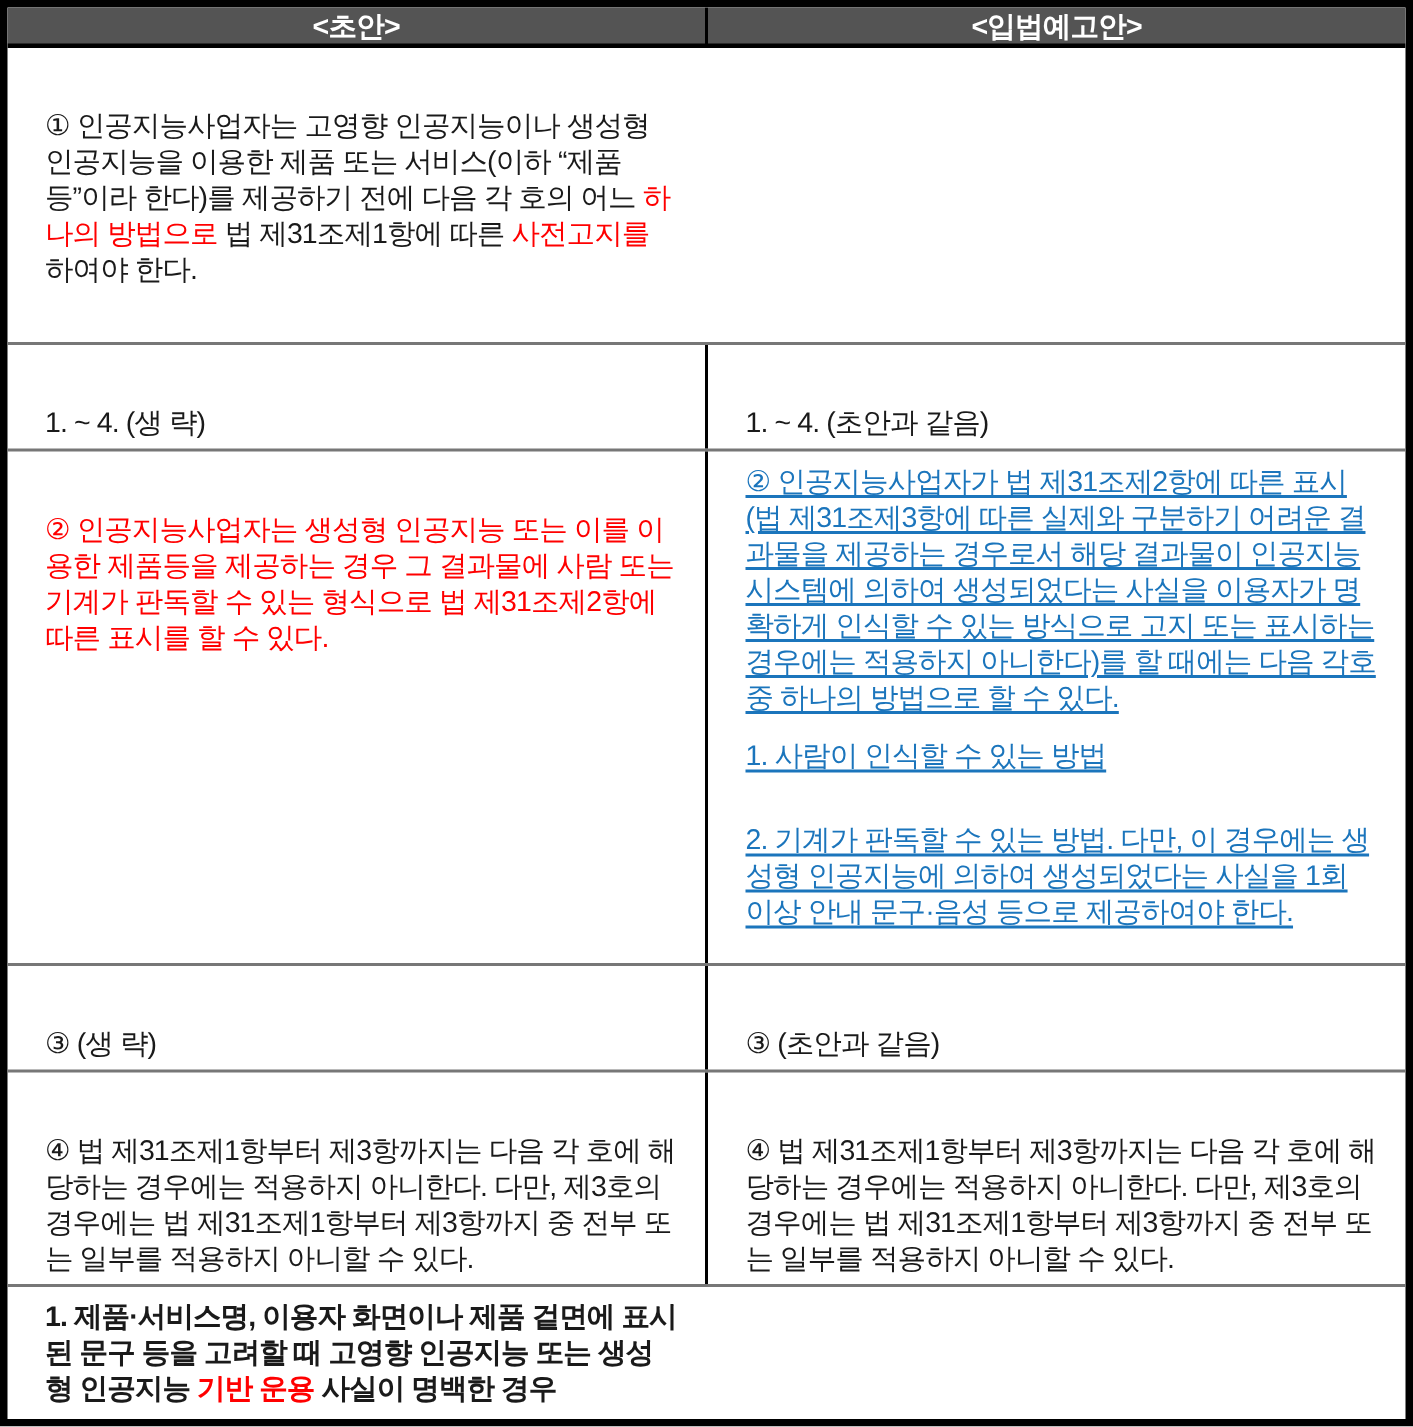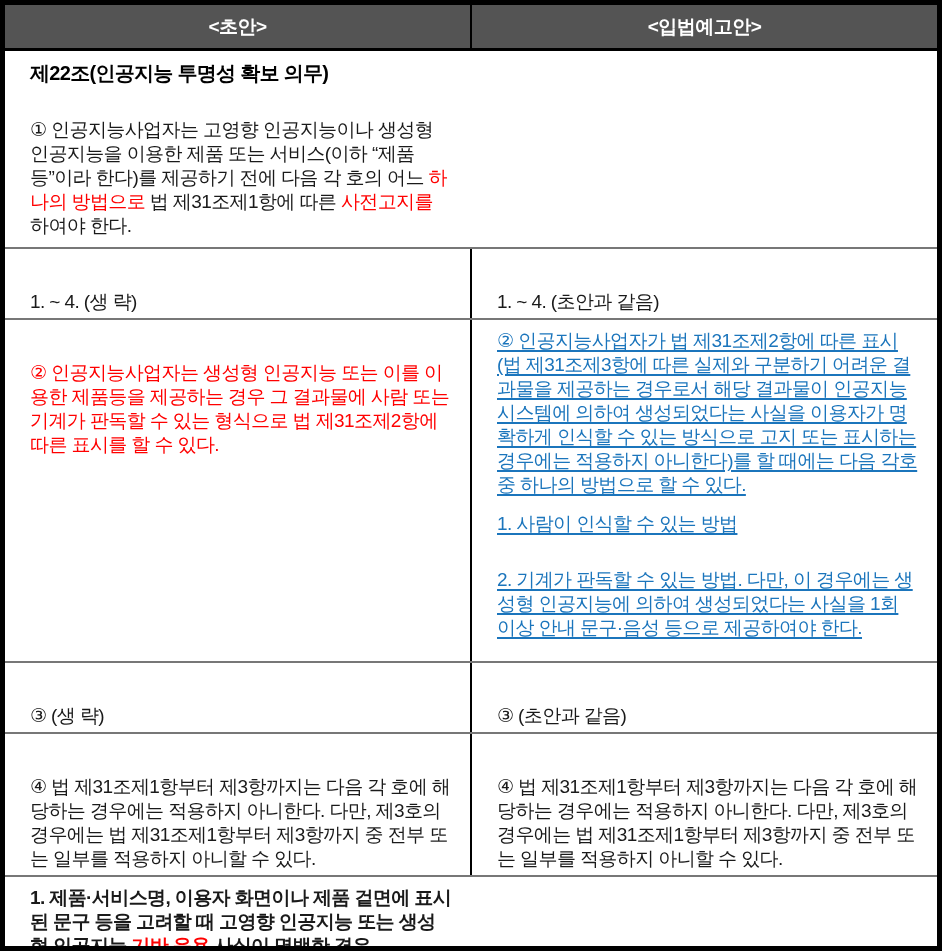--- a/index.html
+++ b/index.html
@@ -8,21 +8,21 @@
 
   .page {
     width:942px; height:951px;
     border:5px solid #000;
     background:#fff;
     overflow:hidden;
   }
 
   .header-row {
     display:grid; grid-template-columns:465px 1fr;
-    height:46px;
+    height:27px;
     background:#545454;
     border-bottom:3px solid #000;
     text-align:right;
   }
   .header-cell {
     display:flex; align-items:center; justify-content:center;
     color:#ffffff; font-weight:bold; font-size:19px;
     letter-spacing:-0.5px;
   }
   .header-cell + .header-cell { border-left:2px solid #000; }
@@ -67,21 +67,20 @@
 
 <div class="page">
 
   <div class="header-row">
     <div class="header-cell">&lt;초안&gt;</div>
     <div class="header-cell">&lt;입법예고안&gt;</div>
   </div>
 
   <div class="row r1">
     <div class="cell left">
-        <p class="para title"><span class="seg">제22조(인공지능 투명성 확보 의무)</span></p>
         <p class="para"><span class="seg">① 인공지능사업자는 고영향 인공지능이나 생성형 인공지능을 이용한 제품 또는 서비스(이하 “제품등”이라 한다)를 제공하기 전에 다음 각 호의 어느 </span><span class="seg red">하나의 방법으로</span><span class="seg"> 법 제31조제1항에 따른 </span><span class="seg red">사전고지를</span><span class="seg"> 하여야 한다.</span></p>
       </div>
   </div>
 
   <div class="row r2">
     <div class="cell left">
         <p class="para"><span class="seg">1. ~ 4. (생 략)</span></p>
       </div>
     <div class="cell right">
         <p class="para"><span class="seg">1. ~ 4. (초안과 같음)</span></p>

